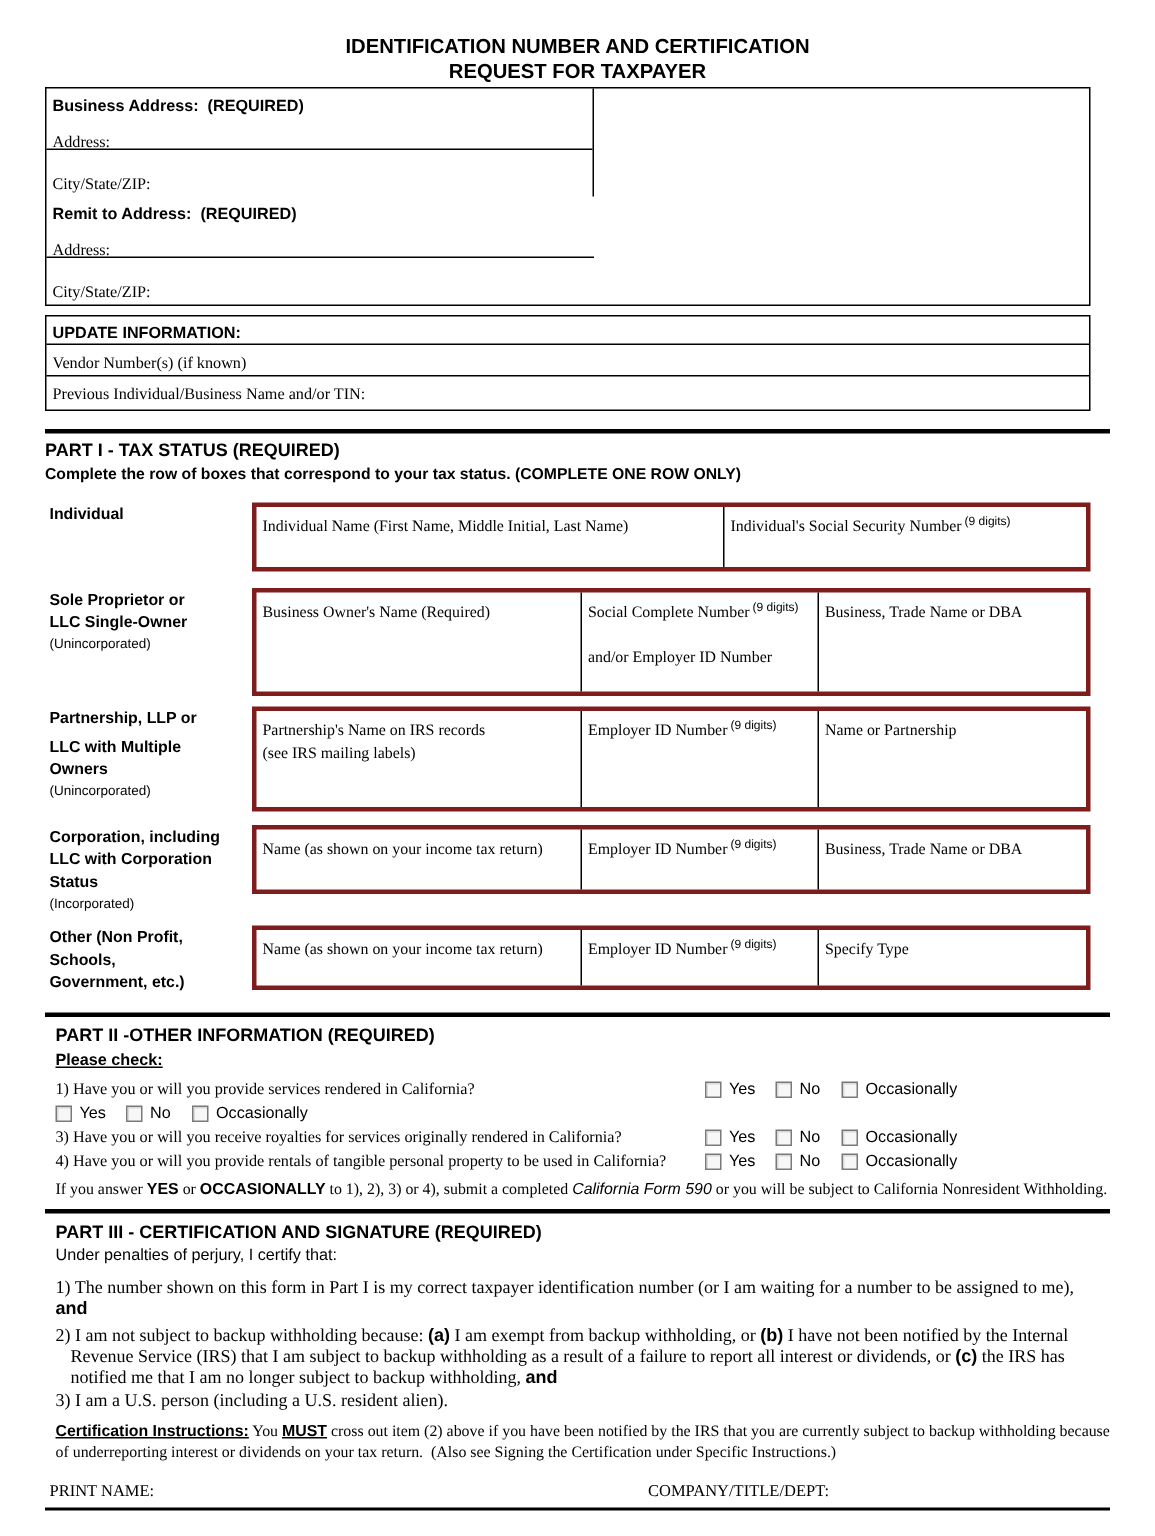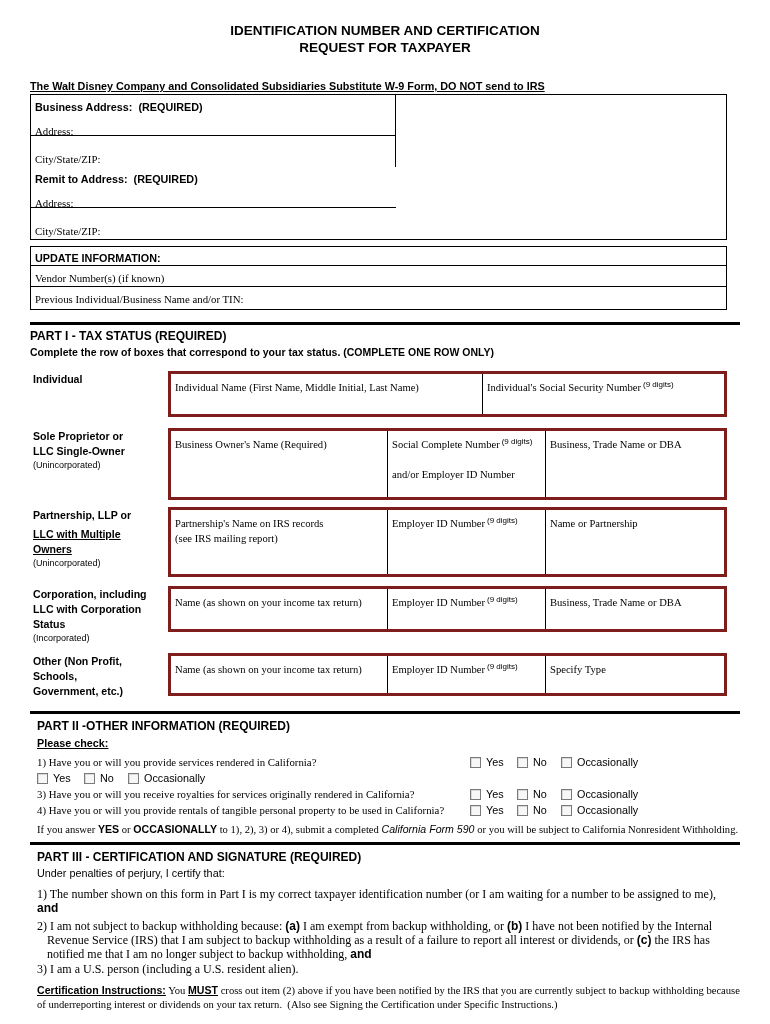--- a/index.html
+++ b/index.html
@@ -100,21 +100,20 @@
 <body>
 
 <div class="page">
   <div class="content">
 
     <div class="title">
       <div>IDENTIFICATION NUMBER AND CERTIFICATION</div>
       <div>REQUEST FOR TAXPAYER</div>
     </div>
 
-    <div class="subtitle">The Walt Disney Company and Consolidated Subsidiaries Substitute W-9 Form, DO NOT send to IRS</div>
 
     <div class="grid-box addr-table">
       <div class="addr-col">
         <div class="addr-r1">
           <span class="box-hdr">Business Address:  (REQUIRED)</span>
           <span class="lbl">Address:</span>
         </div>
         <div class="addr-r2">
           <span class="lbl">City/State/ZIP:</span>
         </div>
@@ -178,27 +177,27 @@
         </div>
         <div class="cell w-flex">
           <span class="cell-label">Business, Trade Name or DBA</span>
         </div>
       </div>
     </div>
 
     <div class="p1row" style="margin-top:7px;">
       <div class="p1label">
         <div class="plabel">Partnership, LLP or</div>
-        <div class="plabel" style="margin-top:4px;text-decoration:underline;">LLC with Multiple Owners</div>
+        <div class="plabel" style="margin-top:4px;">LLC with Multiple Owners</div>
         <div class="pnote">(Unincorporated)</div>
       </div>
       <div class="p1box h-r3">
         <div class="cell w-b">
           <span class="cell-label">Partnership's Name on IRS records</span>
-          <span class="cell-line2 gap-sm">(see IRS mailing report)</span>
+          <span class="cell-line2 gap-sm">(see IRS mailing labels)</span>
         </div>
         <div class="cell w-c">
           <span class="cell-label">Employer ID Number</span><span class="sup">(9 digits)</span>
         </div>
         <div class="cell w-flex">
           <span class="cell-label">Name or Partnership</span>
         </div>
       </div>
     </div>
 

